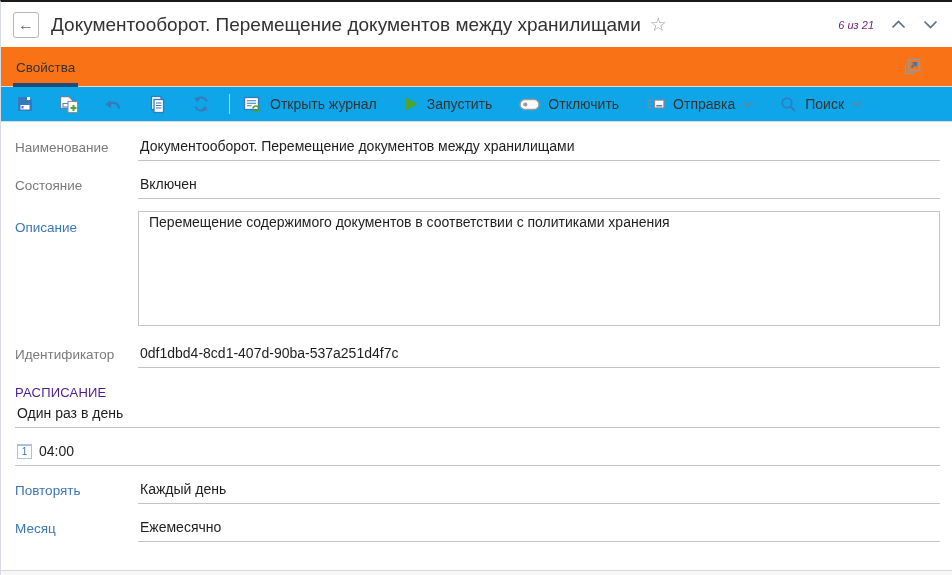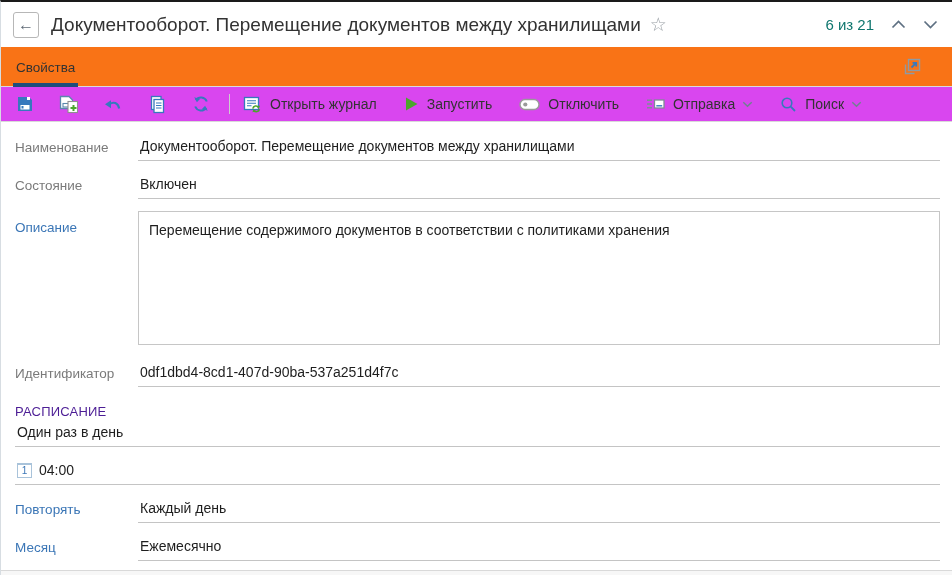--- a/index.html
+++ b/index.html
@@ -17,50 +17,50 @@
   .hdr { display:flex; align-items:center; height:45px; padding:0 14px 0 12px; background:#fff; }
   .back-btn {
     width:26px; height:26px; border:1px solid #b7b7b7; border-radius:3px;
     display:flex; align-items:center; justify-content:center;
     color:#5f6a75; font-size:16px; line-height:1; background:#fff; cursor:pointer; flex:none;
   }
   .page-title { font-size:19px; color:#333; margin-left:12px; white-space:nowrap; overflow:hidden; }
   .star { margin-left:9px; color:#9aa0a6; font-size:19px; line-height:1; cursor:pointer; flex:none; }
   .hdr-spacer { flex:1; }
   .pager { display:flex; align-items:center; gap:17px; flex:none; }
-  .pager-text { font-size:15px; color:#0f766e; white-space:nowrap; }
+  .pager-text { font-size:11px; color:#701a75; white-space:nowrap;font-style:italic; }
   .nav-chev { display:flex; align-items:center; cursor:pointer; }
 
   
   .tabbar { position:relative; height:40px; border-bottom:1px solid #dadada; padding:0 12px; display:flex; align-items:flex-end; background:#f97316; }
   .tab { position:relative; font-size:13.5px; color:#333; padding:0 3px 11px 3px; cursor:pointer; }
   .tab.active::after { content:""; position:absolute; left:0; right:0; bottom:-1px; height:4px; background:#1e4d7b; }
   .open-win { position:absolute; right:29px; top:9px; width:21px; height:21px; cursor:pointer; }
 
   
-  .toolbar { height:35px; background:#d946ef; border-bottom:1px solid #d9d9d9; display:flex; align-items:center; padding:0 14px; }
+  .toolbar { height:35px; background:#0ea5e9; border-bottom:1px solid #d9d9d9; display:flex; align-items:center; padding:0 14px; }
   .tb-ibtn { width:20px; height:20px; display:flex; align-items:center; justify-content:center; margin-right:24px; cursor:pointer; flex:none; }
   .tb-sep { width:1px; height:20px; background:#cdcdcd; margin:0 13px 0 -6px; flex:none; }
   .tb-btn { display:flex; align-items:center; gap:8px; font-size:14px; color:#333; margin-right:27px; cursor:pointer; white-space:nowrap; flex:none; }
   .tb-btn .chev { margin-left:-1px; display:flex; align-items:center; }
 
   
   .form { padding:13px 12px 0 14px; }
   .frow { display:flex; align-items:flex-start; margin-bottom:12px; }
   .flabel { width:123px; flex:none; font-size:13.5px; color:#7a7a7a; padding-top:5px; }
   .flabel.link { color:#3b76b6; cursor:pointer; }
   .fvalue { flex:1; min-width:0; }
   .field-line { display:flex; align-items:center; gap:7px; border-bottom:1px solid #c4c4c4; padding:1px 2px 4px 2px; }
   .field-line input {
     border:none; outline:none; background:transparent; flex:1; min-width:0;
     font-size:14px; color:#1e1e1e; font-family:inherit; padding:2px 0;
   }
   textarea.box {
-    width:100%; height:134px; border:1px solid #c6c6c6; resize:none; outline:none;
-    font-size:14px; color:#1e1e1e; font-family:inherit; padding:10px 10px; background:#fff;
+    width:100%; height:115px; border:1px solid #c6c6c6; resize:none; outline:none;
+    font-size:14px; color:#1e1e1e; font-family:inherit; padding:2px 10px; background:#fff;
   }
   .section-h { font-size:13px; color:#4c1d95; margin:17px 0 2px 0; letter-spacing:.2px; }
   .cal-ico {
     width:15px; height:15px; border:1px solid #a9c3da; border-top:2px solid #a9c3da;
     color:#3b76b6; font-size:10px; line-height:12px; text-align:center; flex:none; cursor:pointer; background:#fff;
   }
 
   .bottom-strip { position:absolute; left:0; right:0; bottom:0; height:5px; background:#f7f7f7; border-top:1px solid #d9d9d9; }
 
   svg { display:block; }

